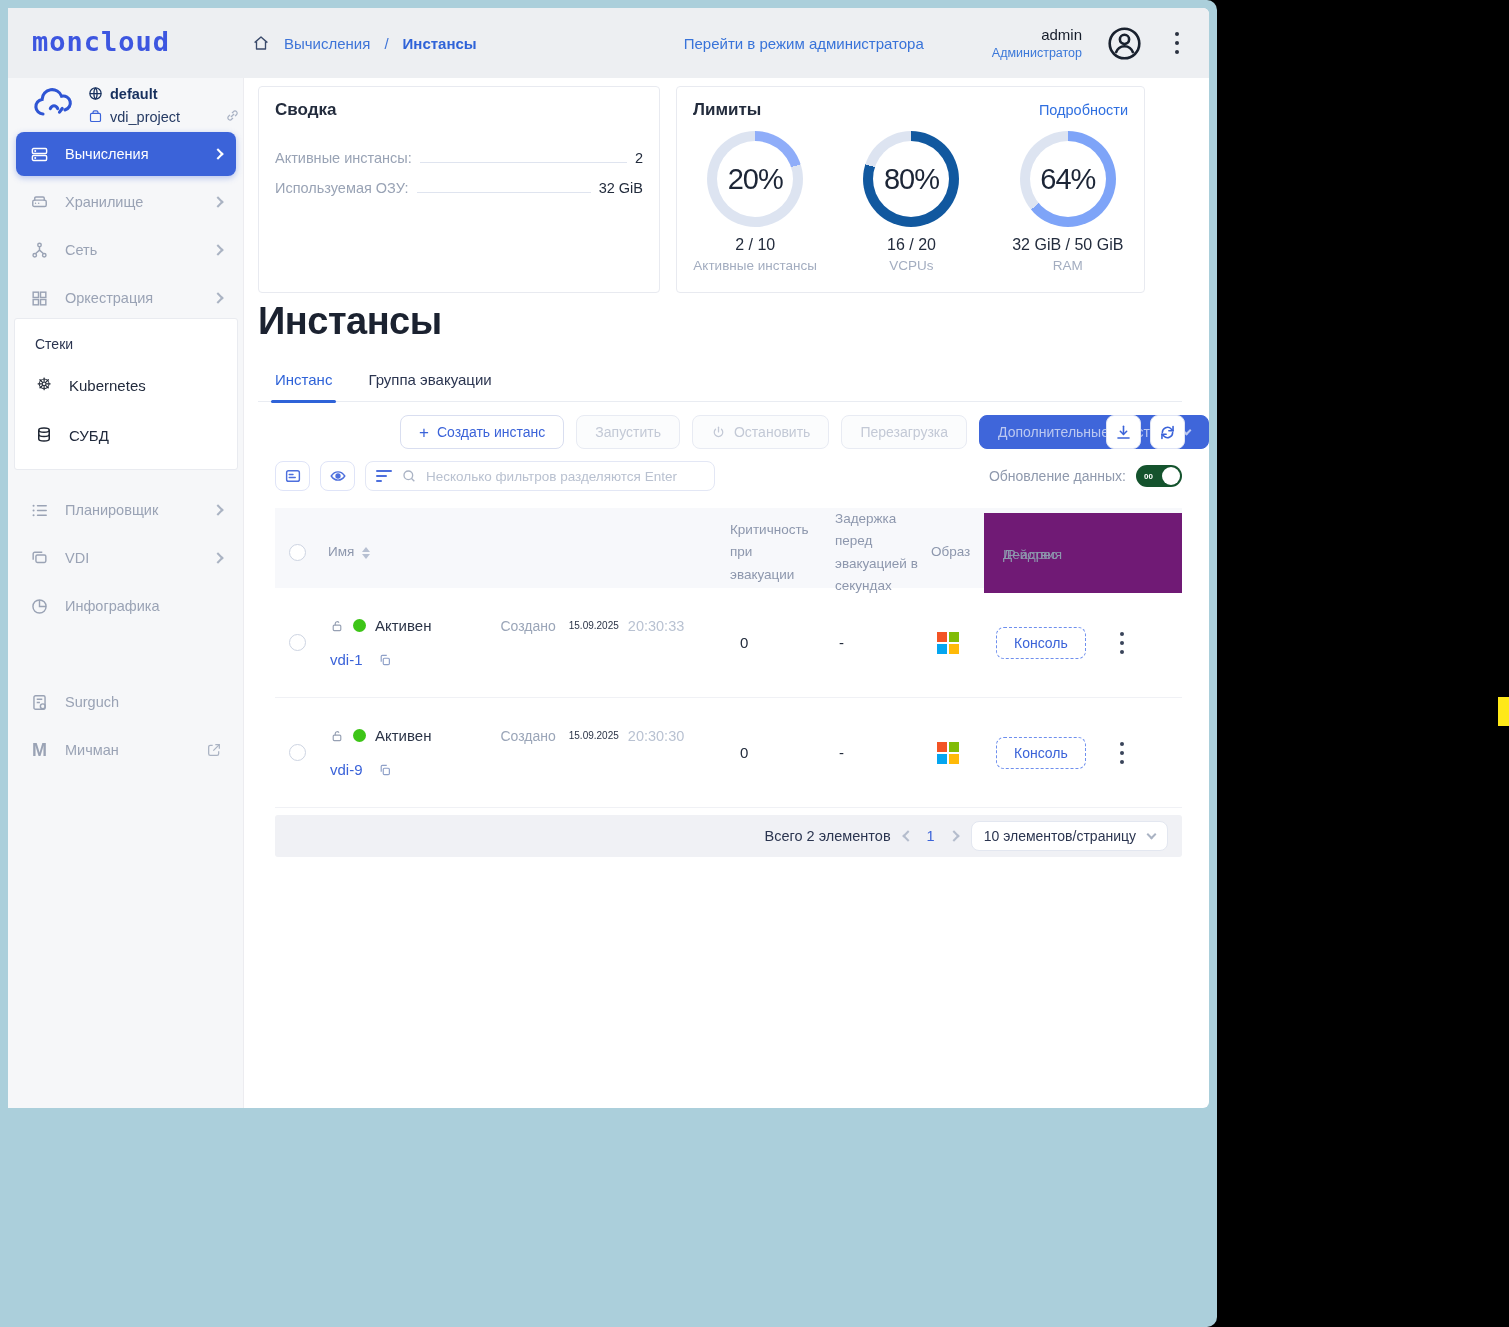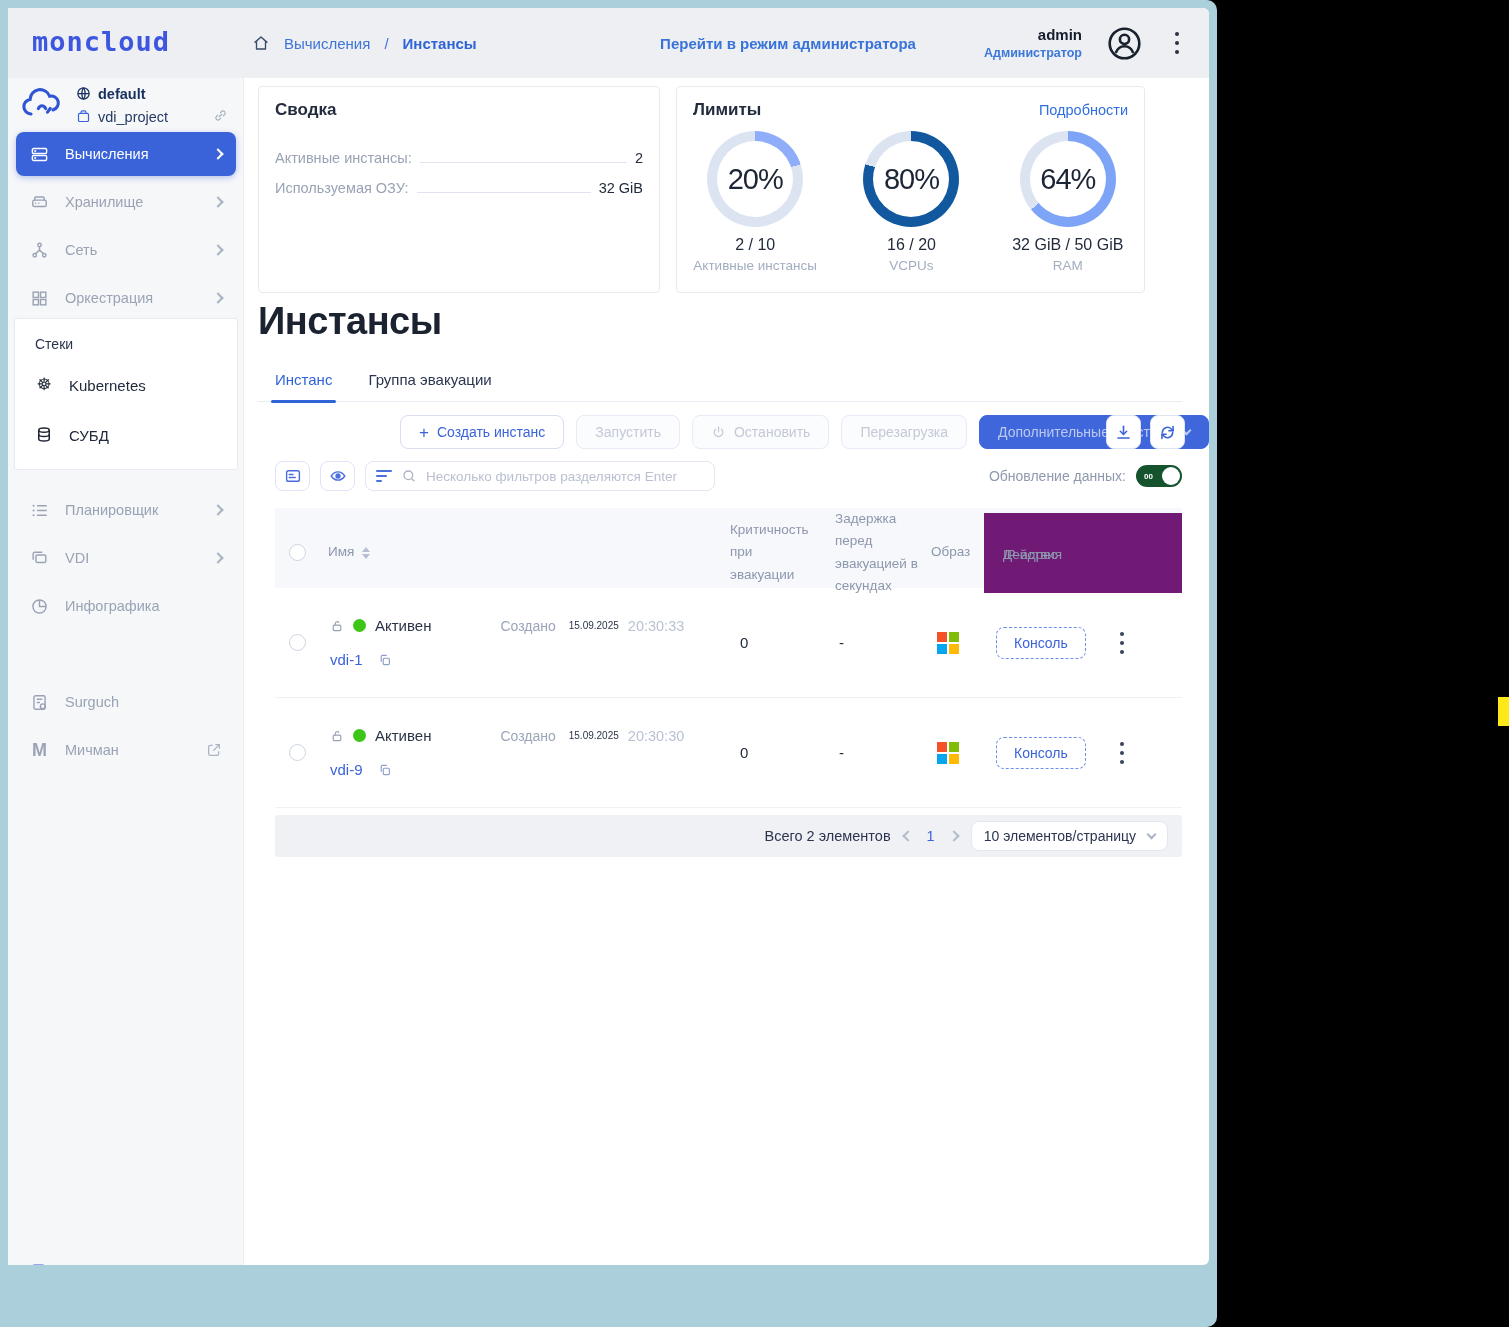--- a/index.html
+++ b/index.html
@@ -1,41 +1,41 @@
 <!DOCTYPE html>
 <html><head>
 <meta charset="utf-8">
 <style>
   * { margin:0; padding:0; box-sizing:border-box; }
   html,body { width:1509px; height:1327px; }
   body { background:#000; font-family:"Liberation Sans", sans-serif; position:relative; overflow:hidden; }
 
   
   .frame { position:absolute; left:0; top:0; width:1217px; height:1327px; background:#abcfdb; border-radius:0 10px 10px 0; }
-  .app { position:absolute; left:8px; top:8px; width:1201px; height:1257px; background:#fff; border-radius:0 6px 6px 0; overflow:hidden; }
+  .app { position:absolute; left:8px; top:8px; width:1201px; height:1100px; background:#fff; border-radius:0 6px 6px 0; overflow:hidden; }
 
   
   .topbar { position:absolute; left:0; top:0; width:1201px; height:70px; background:#edeff2; }
   .logo { position:absolute; left:24px; top:18px; font-family:"DejaVu Sans Mono", monospace; font-weight:bold; font-size:27px; color:#3d56e0; letter-spacing:1px; }
   .crumbs { position:absolute; left:244px; top:0; height:70px; display:flex; align-items:center; gap:14px; }
   .crumb-txt { font-size:15px; color:#3e74d8; }
   .crumb-cur { font-weight:bold; color:#2f63d8; }
-  .topbar-right { position:absolute; right:22px; top:0; height:70px; display:flex; align-items:center; gap:24px;font-weight:bold; }
+  .topbar-right { position:absolute; right:22px; top:0; height:70px; display:flex; align-items:center; gap:24px; }
   .admin-link { font-size:15px; color:#3873d9; margin-right:44px; cursor:pointer; }
   .userblock { text-align:right; line-height:1.3; }
   .uname { font-size:15px; color:#161d2b; }
   .urole { font-size:12.5px; color:#3b78d9; }
   .avatar { width:37px; height:37px; color:#19212e; }
   .kebab { display:flex; flex-direction:column; gap:5px; padding:4px 8px; cursor:pointer; }
   .kebab i { width:4px; height:4px; border-radius:50%; background:#2a3140; }
   .kebab.row-kebab i { background:#39445a; }
 
   
   .sidebar { position:absolute; left:0; top:70px; width:236px; height:1241px; background:#f6f7f9; border-right:1px solid #ececf0; }
-  .proj { position:absolute; left:10px; top:4px; width:210px; height:46px; }
+  .proj { position:absolute; left:22px; top:4px; width:210px; height:46px; }
   .proj-cloud { position:absolute; left:2px; top:4px; width:44px; height:34px; color:#2f55d4; }
   .proj-lines { position:absolute; left:58px; top:0; }
   .proj-row { display:flex; align-items:center; gap:7px; height:23px; }
   .proj-dom { font-size:14.5px; font-weight:bold; color:#17305e; }
   .proj-name { font-size:14.5px; color:#253a63; }
   .proj-link { position:absolute; right:0; top:26px; width:15px; height:15px; color:#a9b2c4; }
   .pico { width:15px; height:15px; }
 
   .nav-item { position:absolute; left:8px; width:220px; height:44px; border-radius:8px; display:flex; align-items:center; padding:0 14px 0 14px; color:#9aa3b5; cursor:pointer; }
   .nav-item .nico { width:19px; height:19px; margin-right:16px; flex:none; }

